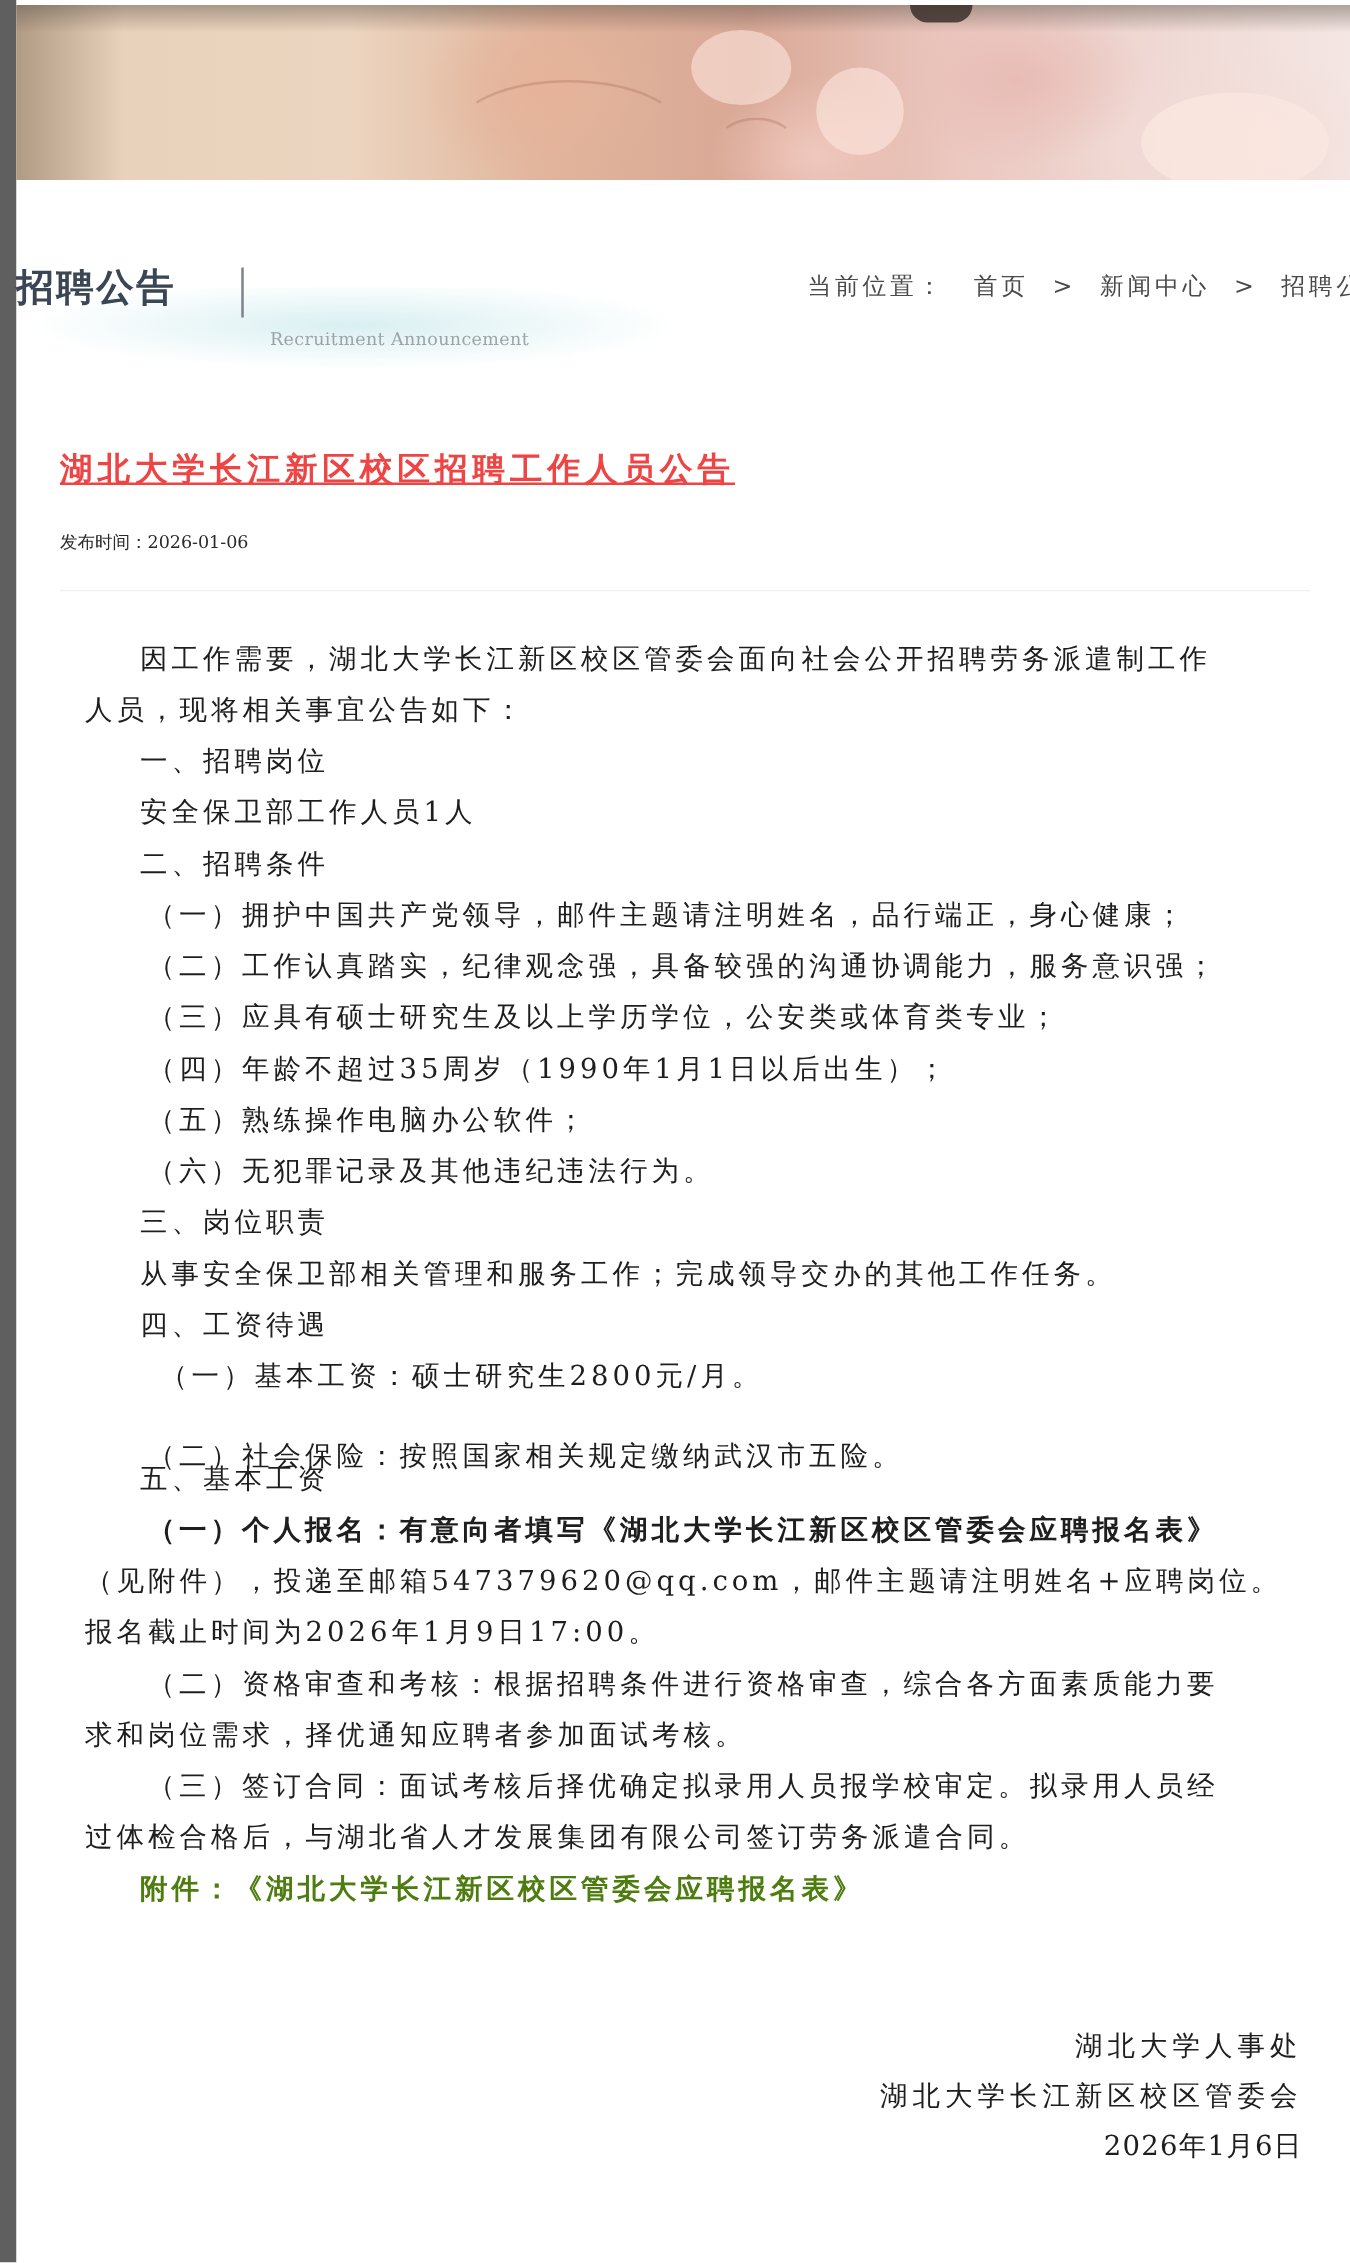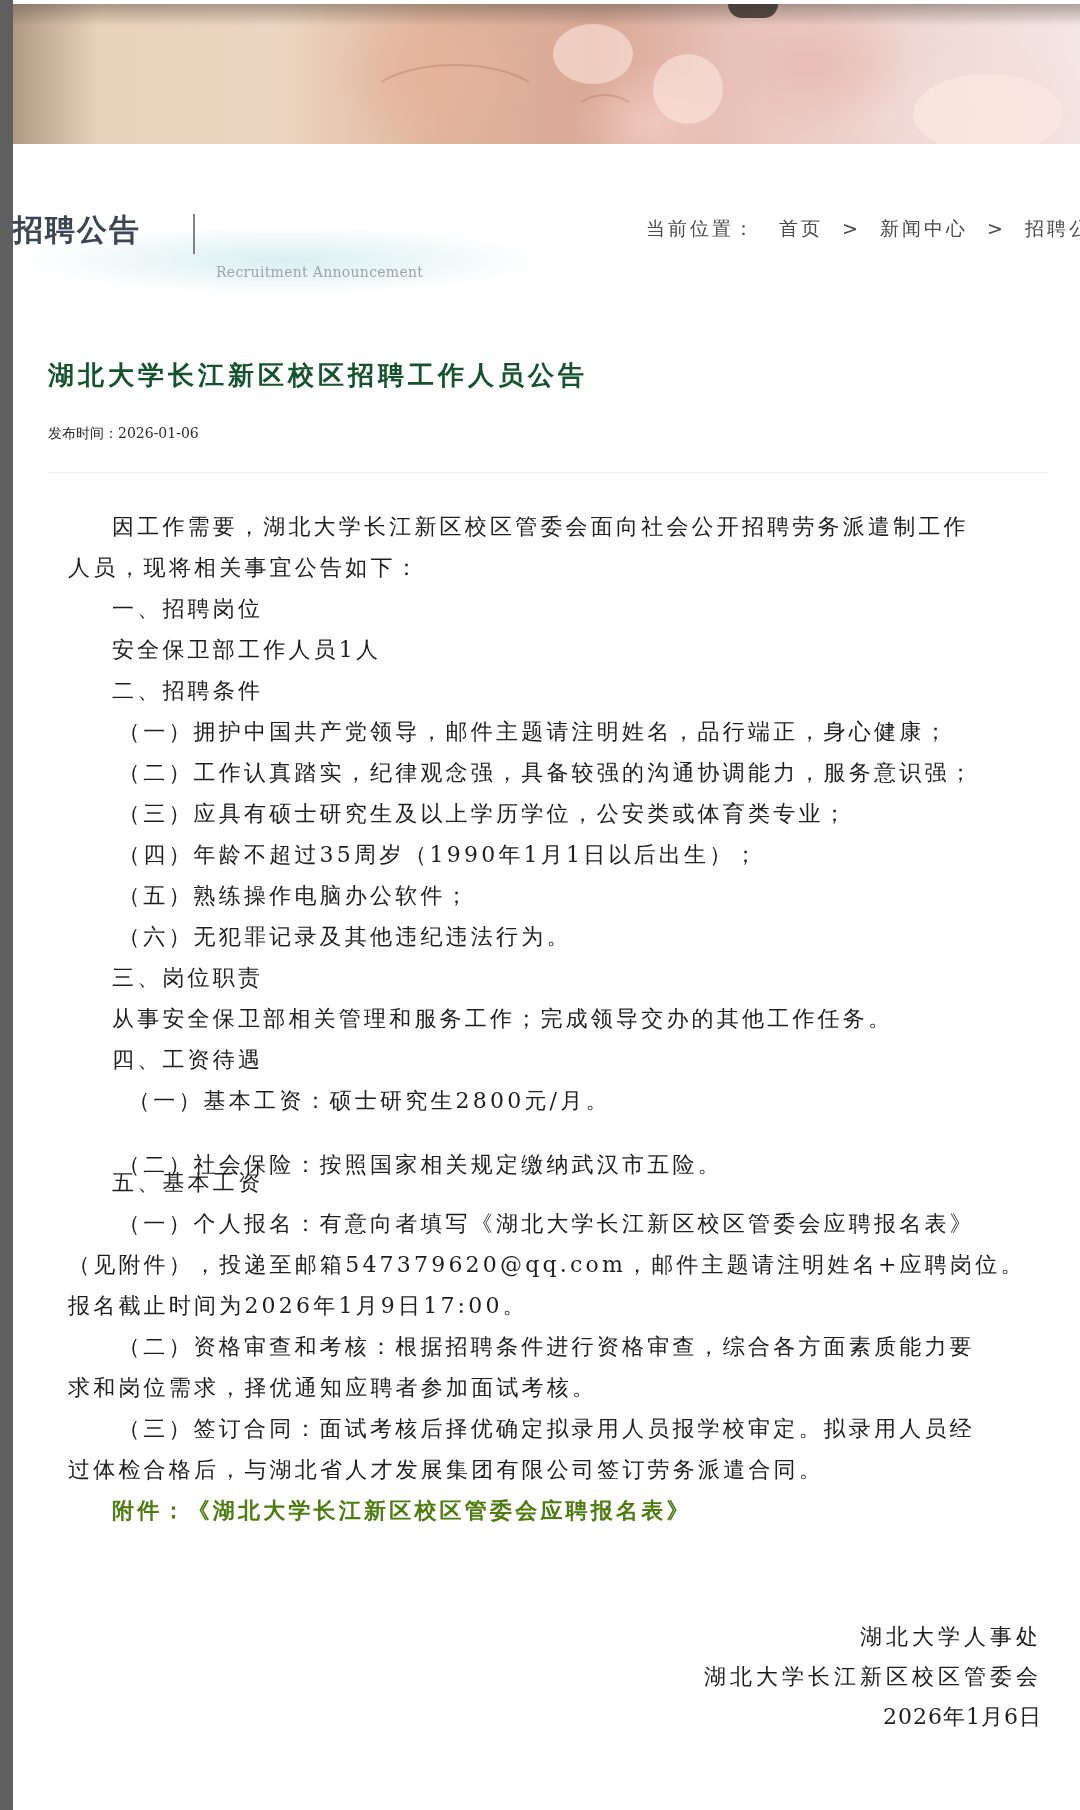--- a/index.html
+++ b/index.html
@@ -90,22 +90,23 @@
       color: #4a4a4a;
       letter-spacing: 3px;
     }
     .breadcrumb span { display: inline-block; }
     .breadcrumb .sep { margin: 0 10px; }
     .doc-title {
       position: absolute;
       left: 48px; top: 358px;
       font-size: 26px;
       font-weight: bold;
-      color: #14532d;
+      color: #ef4444;
       letter-spacing: 4px;
+      text-decoration: underline;
     }
     .publish-time {
       position: absolute;
       left: 48px; top: 425px;
       font-size: 14px;
       color: #2a2a2a;
     }
     .title-rule {
       position: absolute;
       left: 48px; top: 472px;
@@ -188,21 +189,21 @@
   <div class="line" style="left:118px;top:799px;">（三）应具有硕士研究生及以上学历学位，公安类或体育类专业；</div>
   <div class="line" style="left:118px;top:840px;">（四）年龄不超过35周岁（1990年1月1日以后出生）；</div>
   <div class="line" style="left:118px;top:881px;">（五）熟练操作电脑办公软件；</div>
   <div class="line" style="left:118px;top:922px;">（六）无犯罪记录及其他违纪违法行为。</div>
   <div class="line" style="left:112px;top:963px;">三、岗位职责</div>
   <div class="line" style="left:112px;top:1004px;">从事安全保卫部相关管理和服务工作；完成领导交办的其他工作任务。</div>
   <div class="line" style="left:112px;top:1045px;">四、工资待遇</div>
   <div class="line" style="left:128px;top:1086px;">（一）基本工资：硕士研究生2800元/月。</div>
   <div class="line" style="left:118px;top:1150px;">（二）社会保险：按照国家相关规定缴纳武汉市五险。</div>
   <div class="line" style="left:112px;top:1168px;">五、基本工资</div>
-  <div class="line" style="left:118px;top:1209px;">（一）个人报名：有意向者填写《湖北大学长江新区校区管委会应聘报名表》</div>
+  <div class="line" style="left:118px;top:1209px;font-weight:bold;">（一）个人报名：有意向者填写《湖北大学长江新区校区管委会应聘报名表》</div>
   <div class="line" style="left:68px;top:1250px;">（见附件），投递至邮箱547379620@qq.com，邮件主题请注明姓名+应聘岗位。</div>
   <div class="line" style="left:68px;top:1291px;">报名截止时间为2026年1月9日17:00。</div>
   <div class="line" style="left:118px;top:1332px;">（二）资格审查和考核：根据招聘条件进行资格审查，综合各方面素质能力要</div>
   <div class="line" style="left:68px;top:1373px;">求和岗位需求，择优通知应聘者参加面试考核。</div>
   <div class="line" style="left:118px;top:1414px;">（三）签订合同：面试考核后择优确定拟录用人员报学校审定。拟录用人员经</div>
   <div class="line" style="left:68px;top:1455px;">过体检合格后，与湖北省人才发展集团有限公司签订劳务派遣合同。</div>
 
   <div class="line link" style="left:112px;top:1496px;">
     <span>附件：</span><span style="cursor:pointer;">《湖北大学长江新区校区管委会应聘报名表》</span>
   </div>

